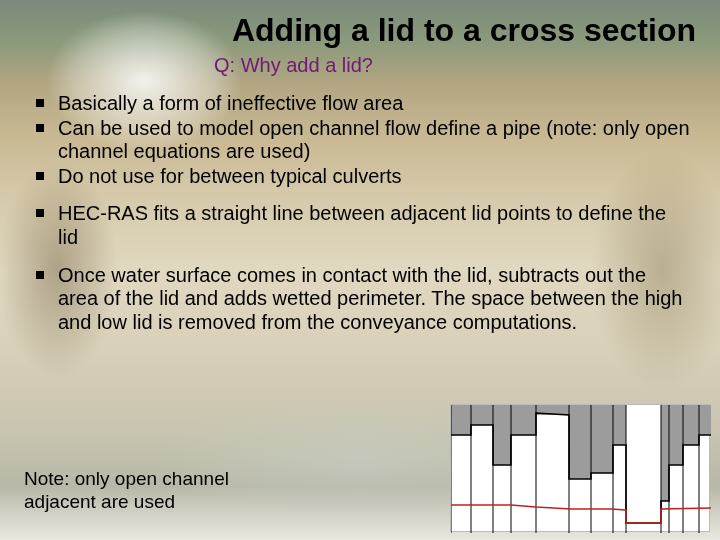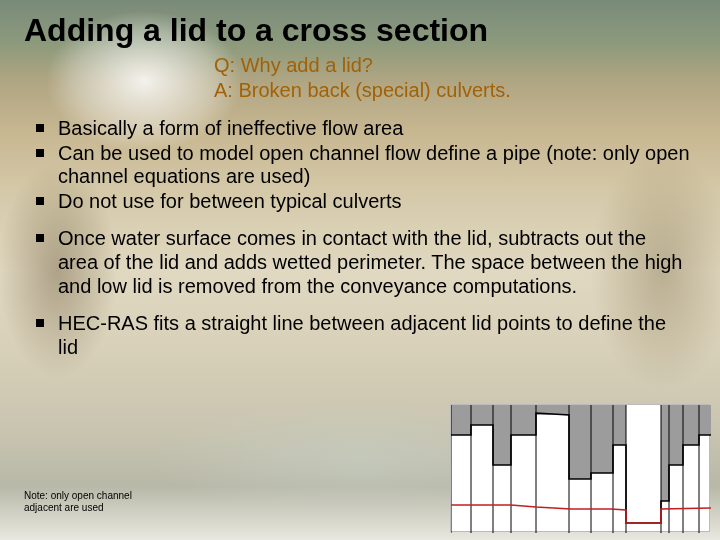--- a/index.html
+++ b/index.html
@@ -26,27 +26,27 @@
   .slide {
     position: relative;
     width: 100%; height: 100%;
     padding: 12px 24px 10px 24px;
   }
   .title {
     font-family: Arial, "Arial Black", sans-serif;
     font-weight: 900;
     font-size: 32px;
     color: #000;
-    text-align: left;
+    text-align: right;
     letter-spacing: 0px;
     margin-bottom: 4px;
   }
   .qa {
     font-size: 20px;
-    color: #a16207;
+    color: #701a75;
     margin-left: 190px;
     line-height: 1.25;
     margin-bottom: 14px;
   }
   ul.main {
     list-style: none;
     padding: 0 6px 0 10px;
   }
   ul.main > li {
     position: relative;
@@ -62,21 +62,21 @@
     left: 2px;
     top: 7px;
     width: 8px; height: 8px;
     background: #000;
   }
   ul.main > li.gap-top { margin-top: 14px; }
   .note {
     position: absolute;
     left: 24px;
     bottom: 26px;
-    font-size: 10px;
+    font-size: 19px;
     color: #000;
     line-height: 1.2;
   }
   .chart {
     position: absolute;
     right: 10px;
     bottom: 8px;
     width: 260px;
     height: 128px;
     background: #ffffff;
@@ -88,29 +88,28 @@
 <body>
 
 <div class="bg-overlay"></div>
 
 <div class="slide">
 
   <h1 class="title">Adding a lid to a cross section</h1>
 
   <div class="qa">
     <div>Q: Why add a lid?</div>
-    <div>A: Broken back (special) culverts.</div>
   </div>
 
   <ul class="main">
     <li>Basically a form of ineffective flow area</li>
     <li>Can be used to model open channel flow define a pipe (note: only open channel equations are used)</li>
     <li>Do not use for between typical culverts</li>
+    <li class="gap-top">HEC-RAS fits a straight line between adjacent lid points to define the lid</li>
     <li class="gap-top">Once water surface comes in contact with the lid, subtracts out the area of the lid and adds wetted perimeter. The space between the high and low lid is removed from the conveyance computations.</li>
-    <li class="gap-top">HEC-RAS fits a straight line between adjacent lid points to define the lid</li>
   </ul>
 
   <div class="note">
     <div>Note: only open channel</div>
     <div>adjacent are used</div>
   </div>
 
   <div class="chart">
     <svg id="chart-svg" width="260" height="128" viewBox="0 0 260 128">
         <rect x="0" y="0" width="20" height="30" fill="#9c9c9c"></rect>

